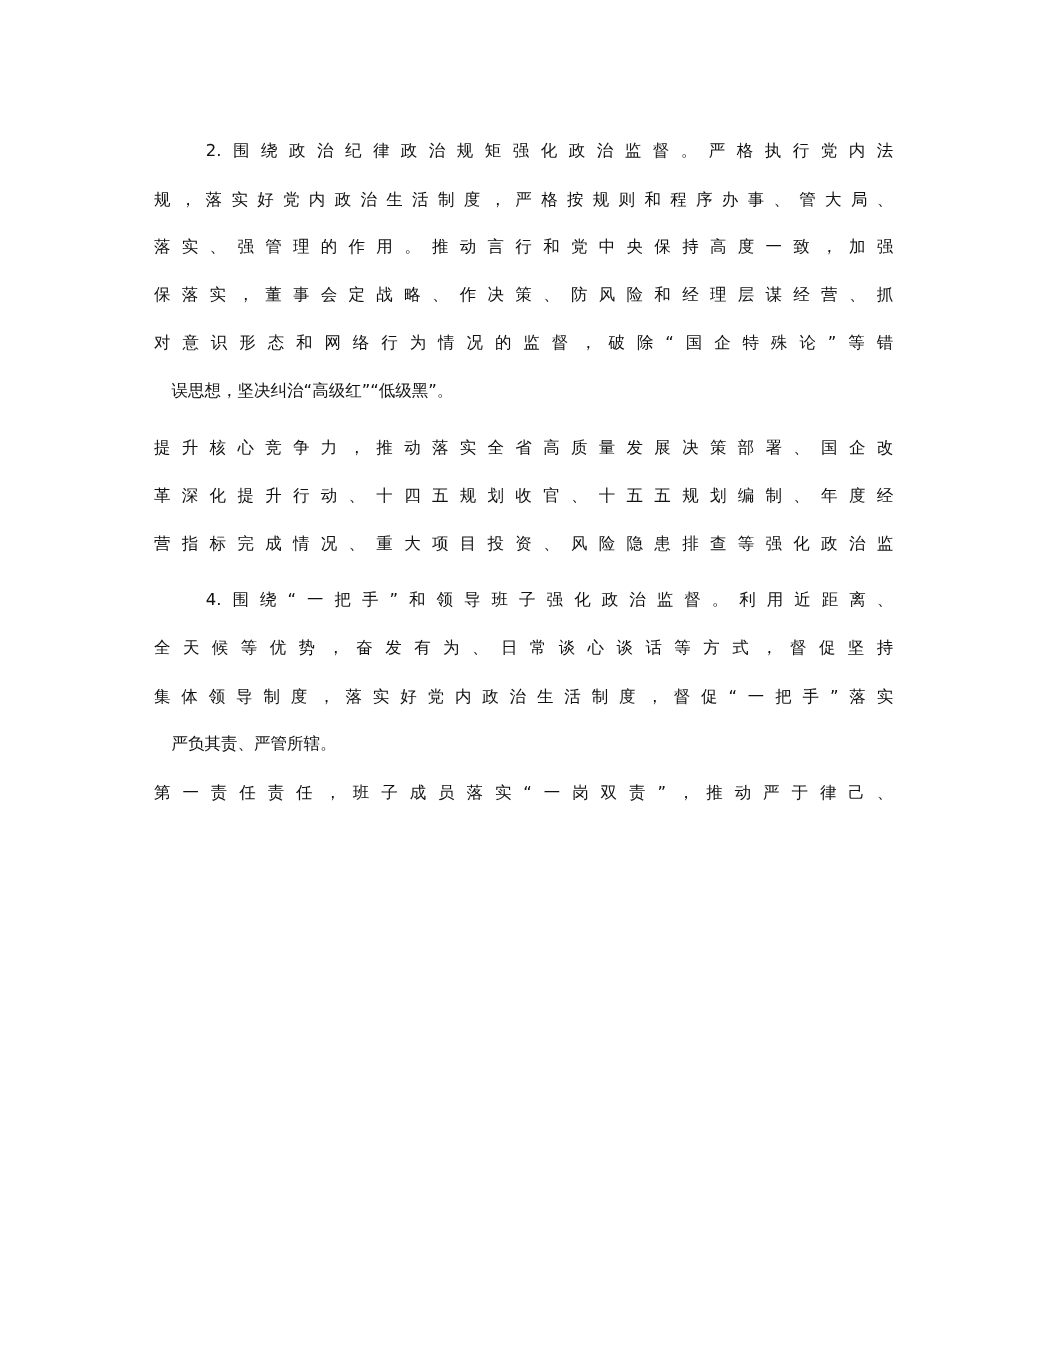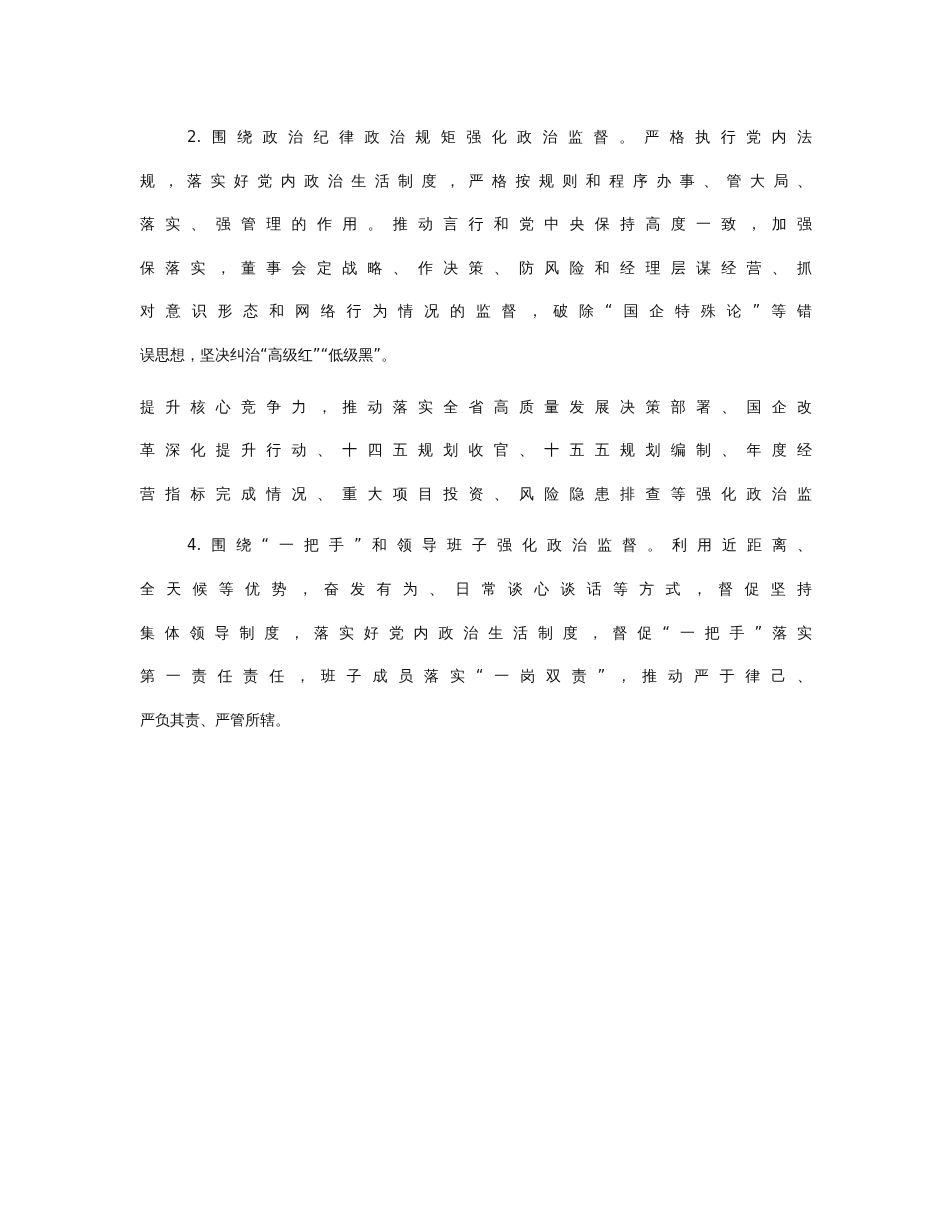--- a/index.html
+++ b/index.html
@@ -33,20 +33,21 @@
       text-align: justify;
       text-align-last: justify;
       width: 672px;
     }
     .line.first {
       padding-left: 47px;
       width: 625px;
     }
     .line.last {
       text-align-last: left;
+      margin-left: 16px;
     }
   </style>
 </head>
 <body>
 
 <div class="page">
 
   <p class="para">
     <span class="line first">2.围绕政治纪律政治规矩强化政治监督。严格执行党内法</span>
     <span class="line">规，落实好党内政治生活制度，严格按规则和程序办事、管大局、</span>
@@ -59,18 +60,18 @@
   <p class="para">
     <span class="line">提升核心竞争力，推动落实全省高质量发展决策部署、国企改</span>
     <span class="line">革深化提升行动、十四五规划收官、十五五规划编制、年度经</span>
     <span class="line">营指标完成情况、重大项目投资、风险隐患排查等强化政治监</span>
   </p>
 
   <p class="para">
     <span class="line first">4.围绕“一把手”和领导班子强化政治监督。利用近距离、</span>
     <span class="line">全天候等优势，奋发有为、日常谈心谈话等方式，督促坚持</span>
     <span class="line">集体领导制度，落实好党内政治生活制度，督促“一把手”落实</span>
+    <span class="line last">严负其责、严管所辖。</span>
     <span class="line">第一责任责任，班子成员落实“一岗双责”，推动严于律己、</span>
-    <span class="line last">严负其责、严管所辖。</span>
   </p>
 
 
 </div>
 
 </body></html>

